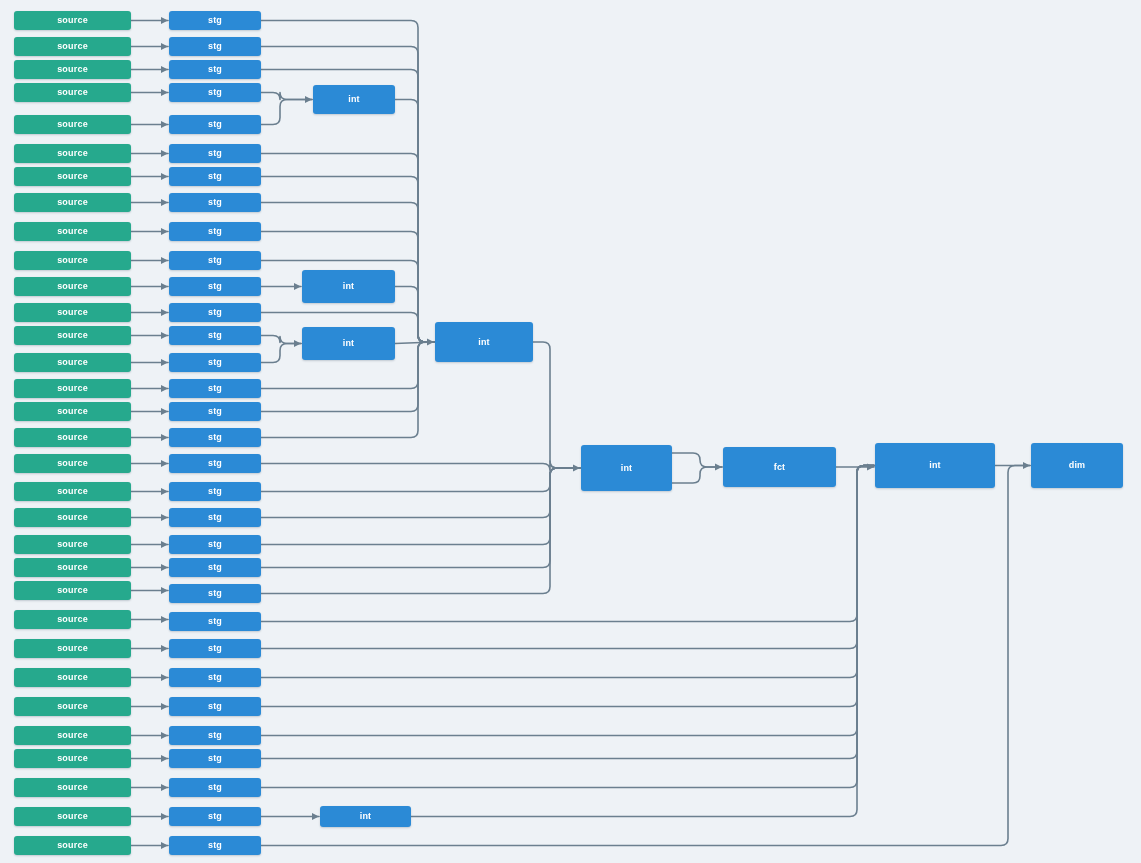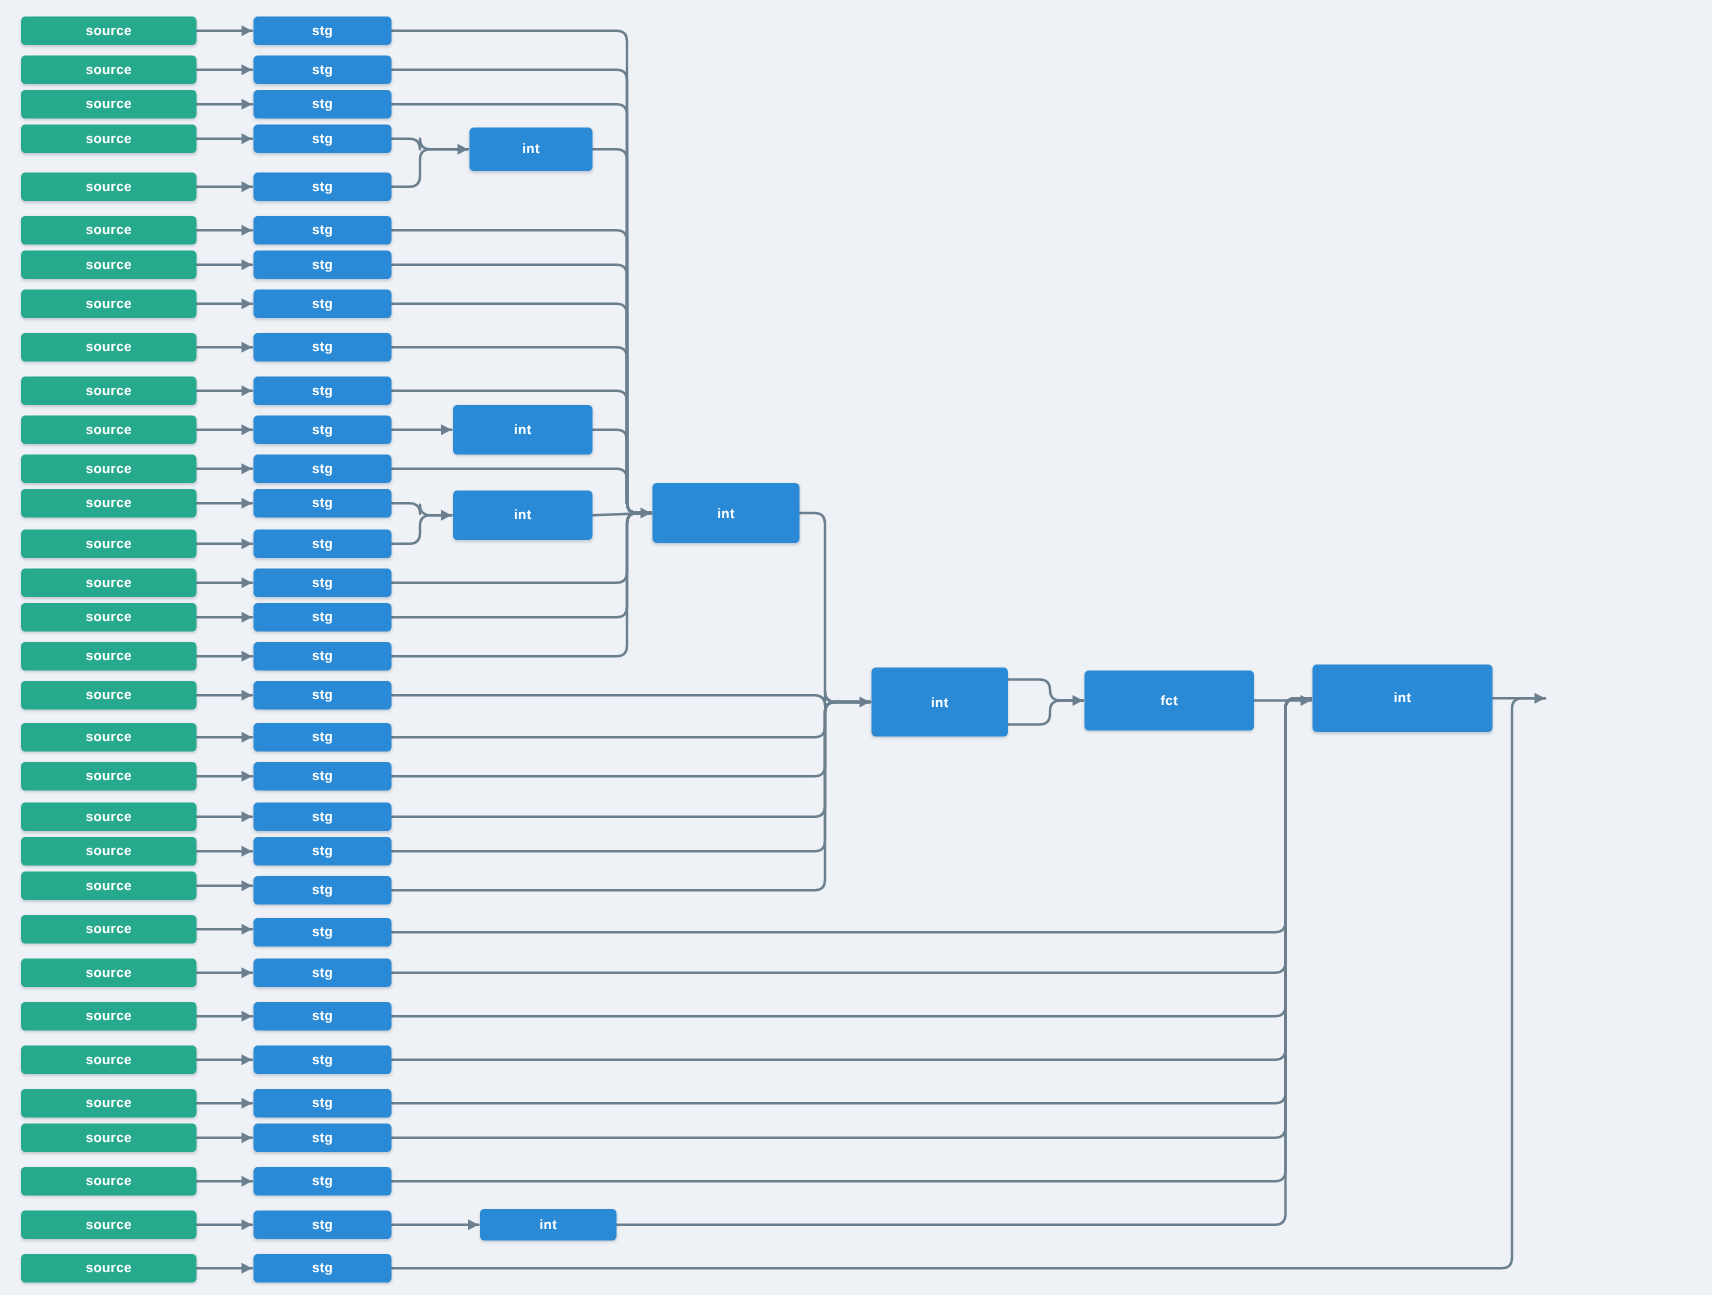--- a/index.html
+++ b/index.html
@@ -399,17 +399,20 @@
       </div>
       <div class="node node-int" style="left: 581px; top: 445px; width: 91px; height: 46px; background: rgb(43, 138, 214);">
         <span class="node-label">int</span>
       </div>
       <div class="node node-fct" style="left: 723px; top: 447px; width: 113px; height: 40px; background: rgb(43, 138, 214);">
         <span class="node-label">fct</span>
       </div>
       <div class="node node-int" style="left: 875px; top: 443px; width: 120px; height: 45px; background: rgb(43, 138, 214);">
         <span class="node-label">int</span>
       </div>
+      <div class="node node-dim" style="left: 1031px; top: 443px; width: 92px; height: 45px; background: rgb(43, 138, 214);">
+        <span class="node-label">dim</span>
+      </div>
       <div class="node node-int" style="left: 320px; top: 806px; width: 91px; height: 21px; background: rgb(43, 138, 214);">
         <span class="node-label">int</span>
       </div>
     </div>
 </div>
 
 </body></html>

